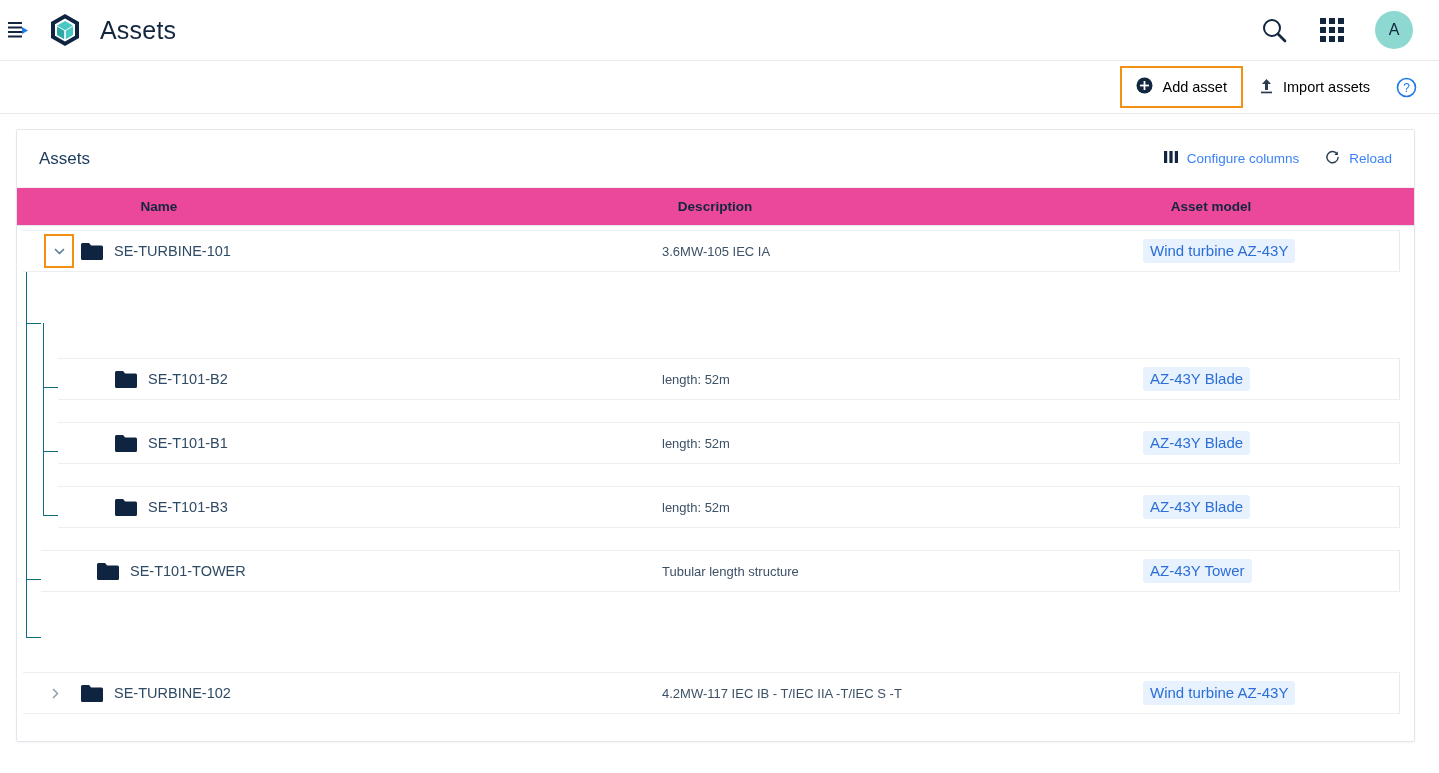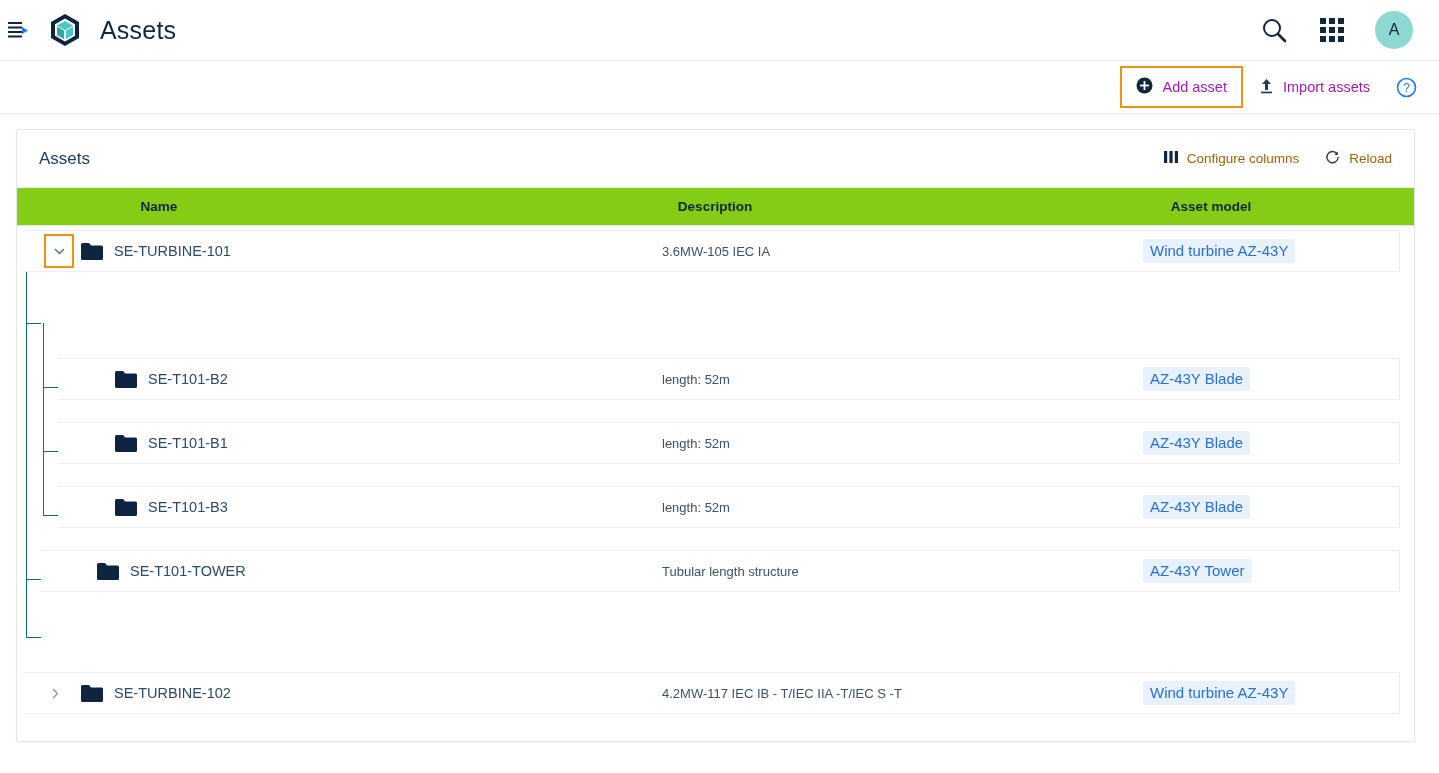--- a/index.html
+++ b/index.html
@@ -41,45 +41,45 @@
 
   
   .toolbar {
     position:absolute; left:0; top:61px; width:1439px; height:53px;
     border-bottom:1px solid #e6e9ee; background:#fff;
     display:flex; align-items:center; justify-content:flex-end;
     padding-right:22px;
   }
   .tb-btn {
     display:flex; align-items:center; gap:9px; cursor:pointer;
-    font-size:14.5px; color:#a21caf; padding:7px 10px; background:transparent;
+    font-size:14.5px; color:#000000; padding:7px 10px; background:transparent;
     border:none; font-family:inherit; white-space:nowrap;
   }
   .tb-btn.highlight {
     border:2px solid #f29111; padding:9px 14px; margin-right:6px;
   }
   .help-btn { margin-left:16px; cursor:pointer; display:flex; align-items:center; }
 
   
   .card {
     position:absolute; left:16px; top:129px; width:1399px; height:613px;
     background:#fff; border:1px solid #e3e7ec; border-radius:2px;
     box-shadow:0 1px 2px rgba(16,30,54,.05);
     overflow:hidden;
   }
   .card-head {
     height:58px; display:flex; align-items:center; padding:0 22px 0 22px;
     border-bottom:1px solid #eef1f4; background:#fff;
   }
   .card-title { font-size:17px; color:#1b3a5b; font-weight:400; }
   .card-head-actions { margin-left:auto; display:flex; align-items:center; gap:26px; }
-  .head-act { display:flex; align-items:center; gap:9px; font-size:13.5px; color:#a16207; cursor:pointer; }
+  .head-act { display:flex; align-items:center; gap:9px; font-size:13.5px; color:#3b82f6; cursor:pointer; }
 
   .table-head {
-    height:38px; background:#84cc16; border-bottom:1px solid #e3e7ec;
+    height:38px; background:#ec4899; border-bottom:1px solid #e3e7ec;
     position:relative; font-size:13.5px; color:#12263f; font-weight:700;
   }
   .th { position:absolute; top:11px; transform:translateX(-50%); white-space:nowrap; }
 
   .table-body { position:relative; height:516px; }
 
   
   .tline { position:absolute; background:#0f6e7b; }
   .tline.v { width:1px; }
   .tline.h { height:1px; }

